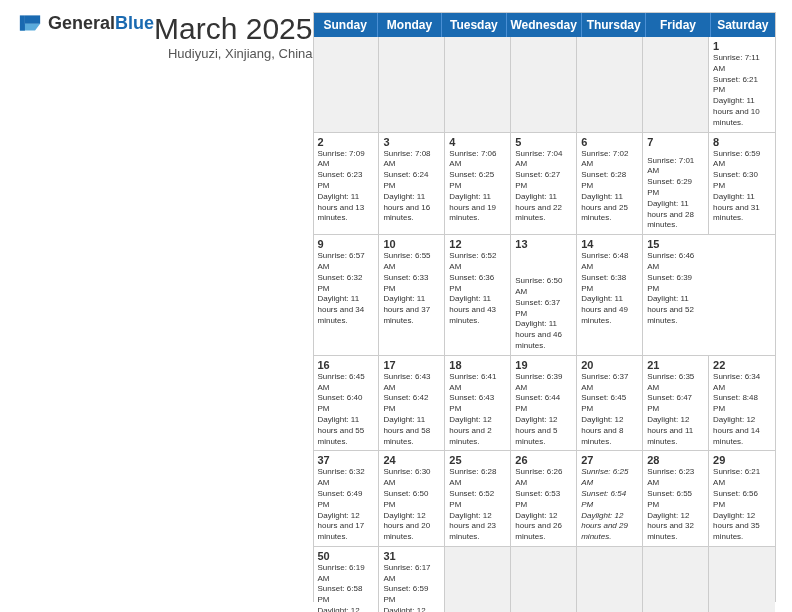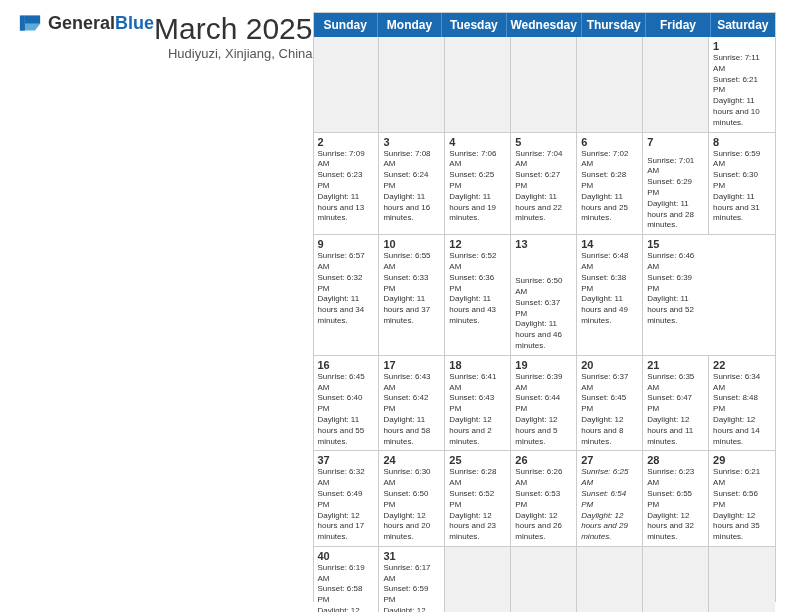--- a/index.html
+++ b/index.html
@@ -312,21 +312,21 @@
           </div>
           <div class="cal-cell">
             <div class="day-num">29</div>
             <div class="cell-info" style="white-space: pre-line;">Sunrise: 6:21 AM
 Sunset: 6:56 PM
 Daylight: 12 hours and 35 minutes.</div>
           </div>
         </div>
         <div class="cal-row">
           <div class="cal-cell">
-            <div class="day-num">40</div>
+            <div class="day-num">50</div>
             <div class="cell-info" style="white-space: pre-line;">Sunrise: 6:19 AM
 Sunset: 6:58 PM
 Daylight: 12 hours and 38 minutes.</div>
           </div>
           <div class="cal-cell">
             <div class="day-num">31</div>
             <div class="cell-info" style="white-space: pre-line;">Sunrise: 6:17 AM
 Sunset: 6:59 PM
 Daylight: 12 hours and 41 minutes.</div>
           </div>

